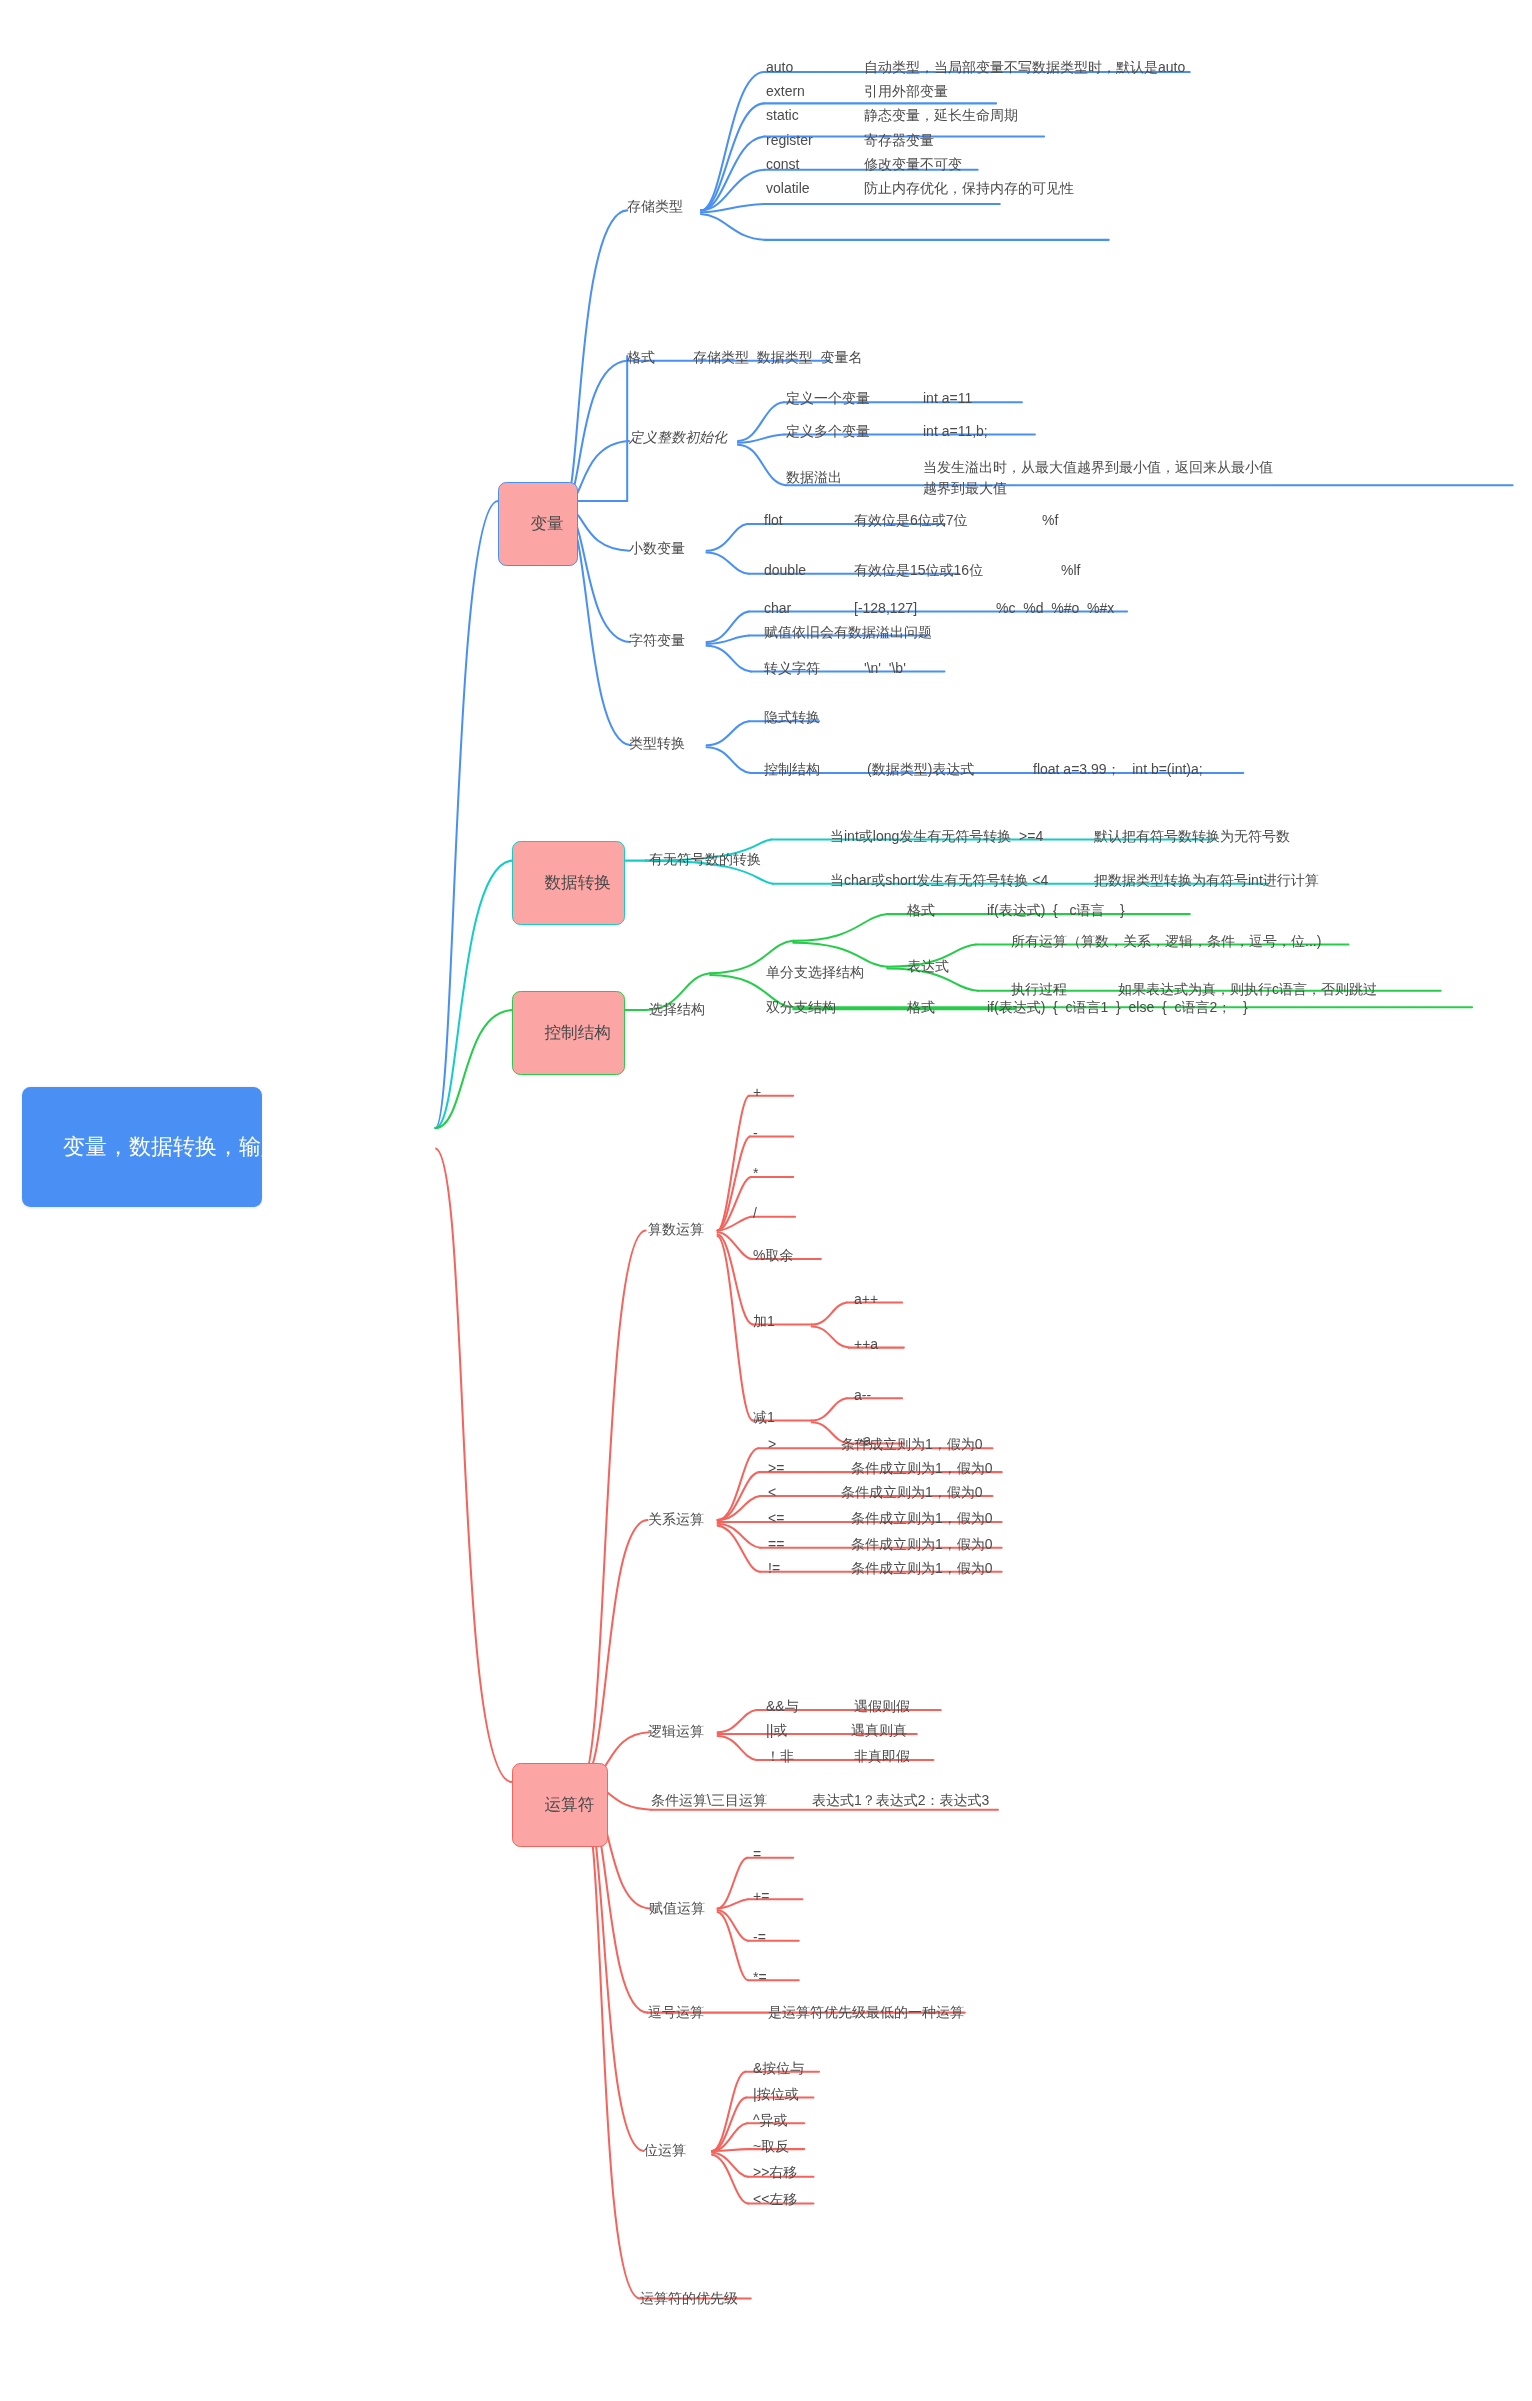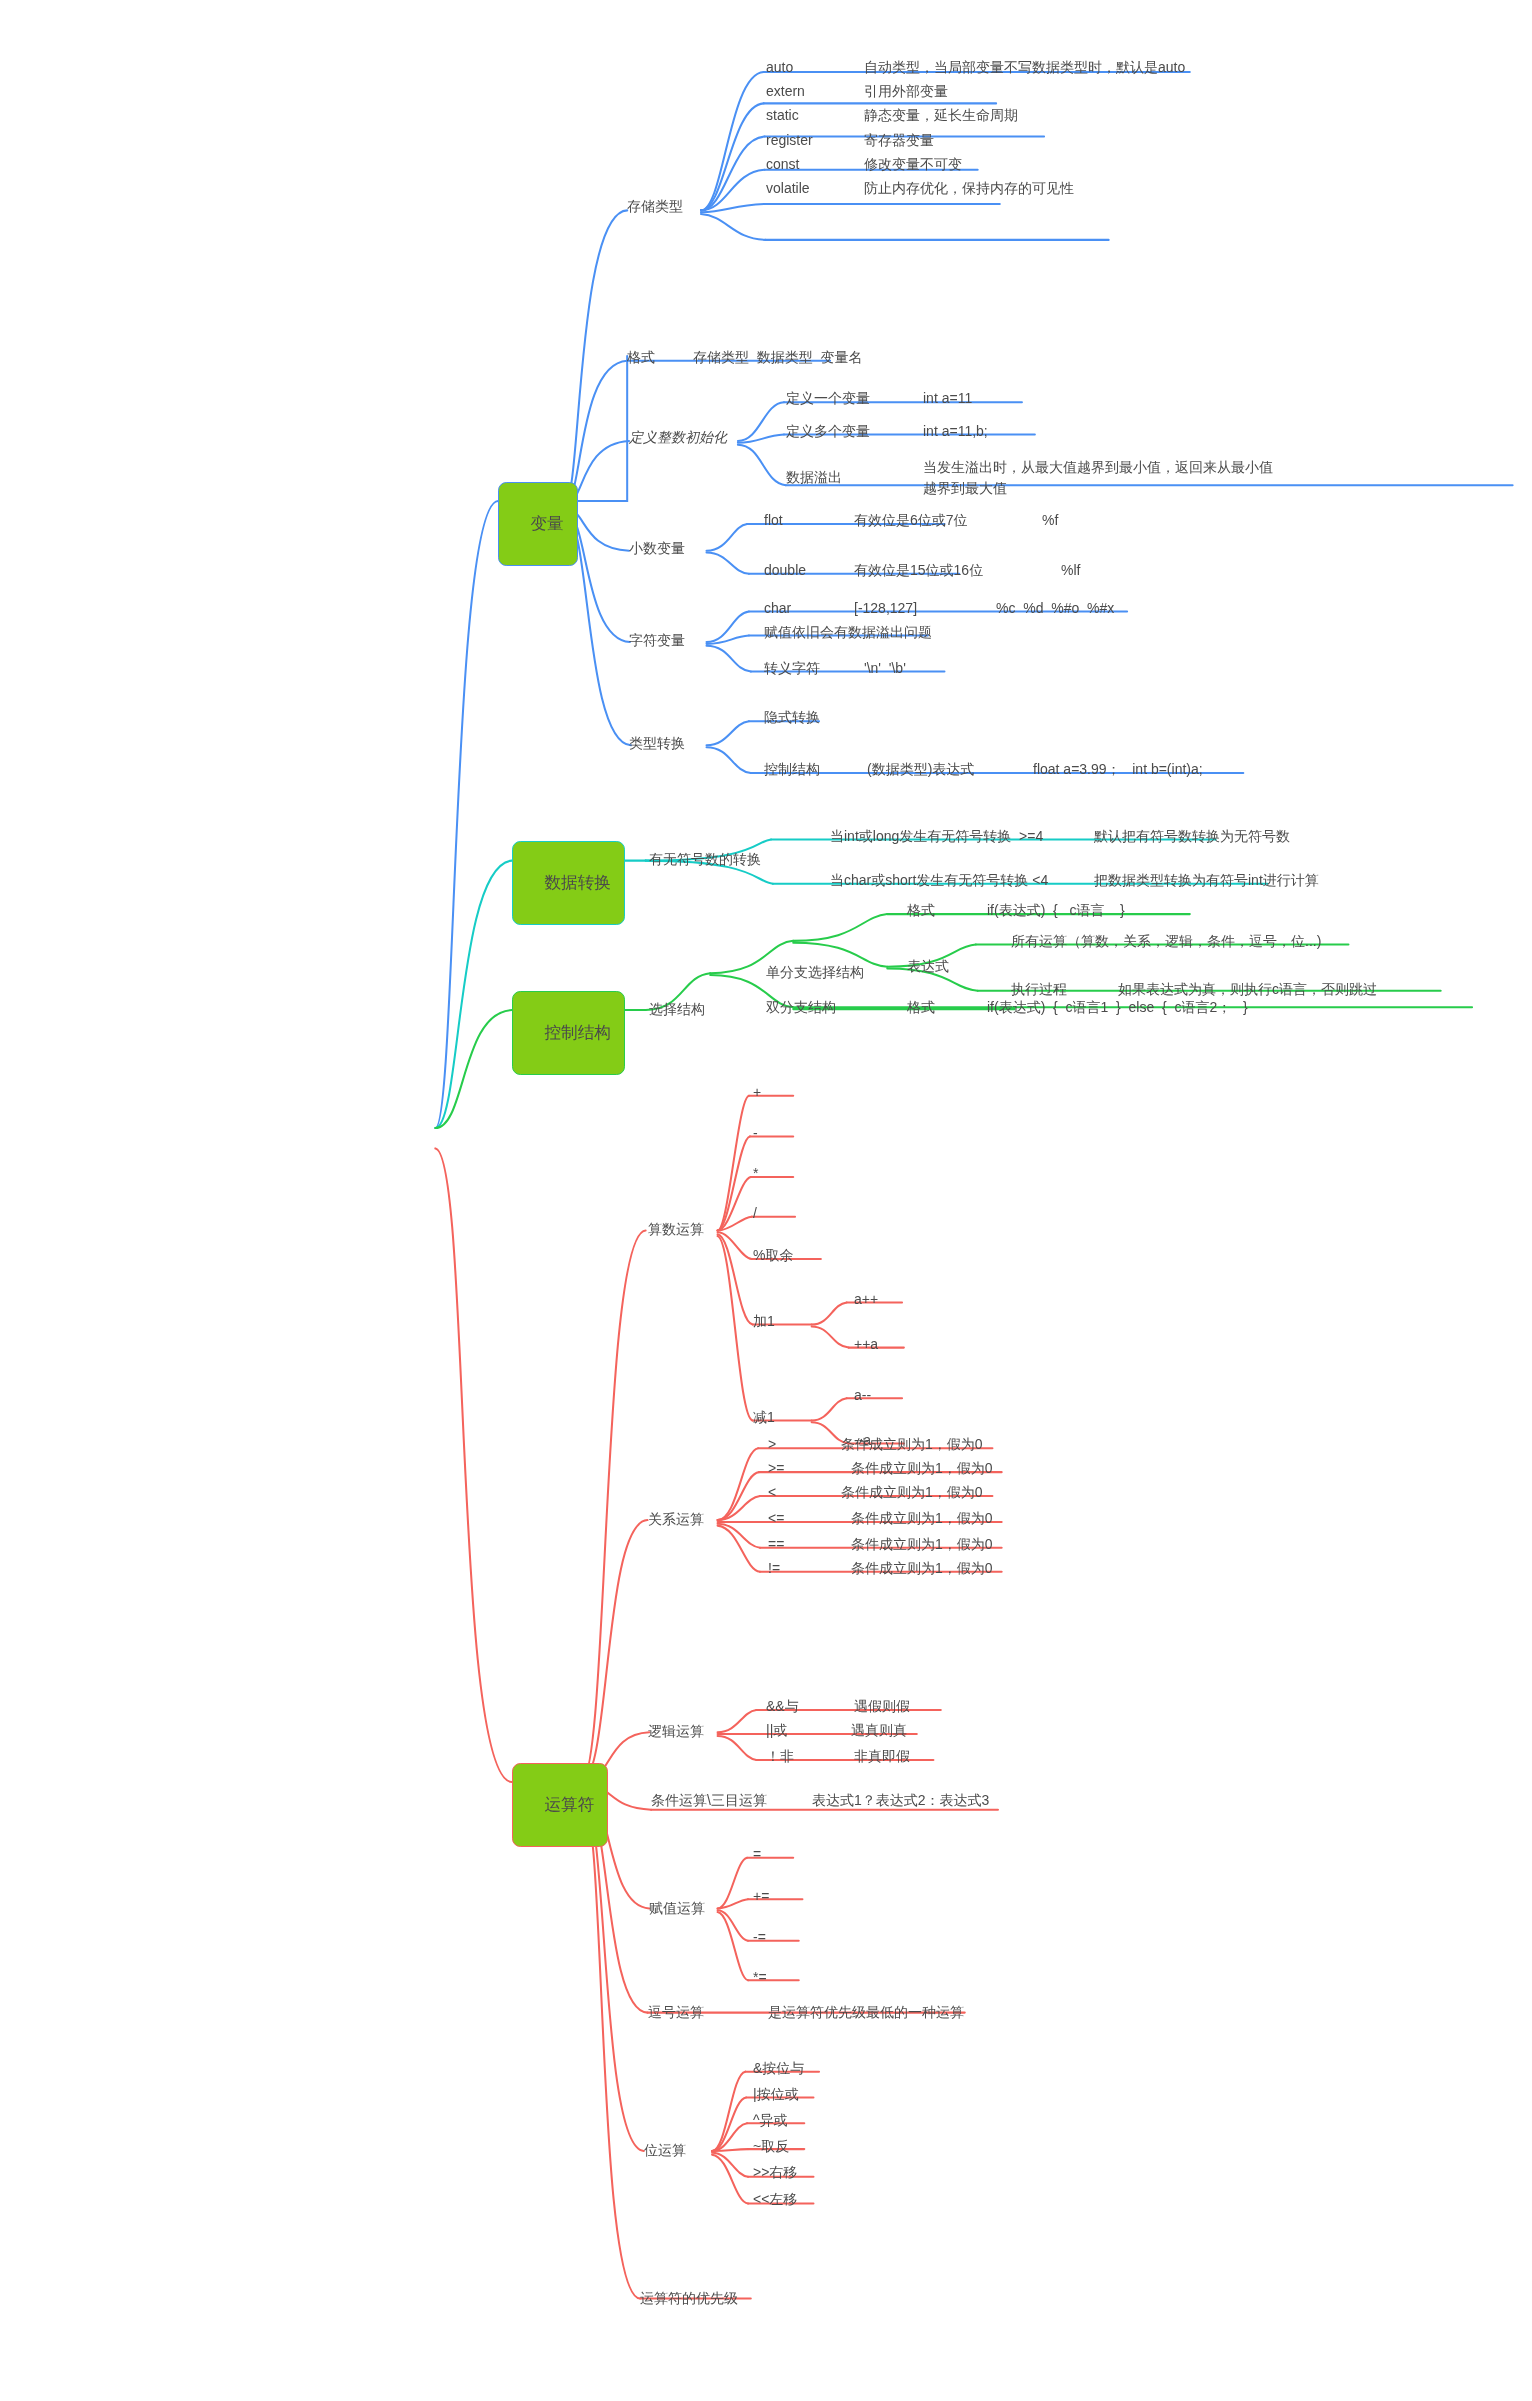--- a/index.html
+++ b/index.html
@@ -6,21 +6,21 @@
   body{font-family:"Liberation Sans","DejaVu Sans",sans-serif;}
   #canvas{position:relative;width:1532px;height:2401px;background:#fff;overflow:hidden;}
   #wires{position:absolute;left:0;top:0;width:1532px;height:2401px;pointer-events:none;}
   .node{position:absolute;white-space:pre;line-height:1.35;color:#4a4a4a;font-size:14px;}
   .root{
     background:#4a90f4;color:#fff;border-radius:8.3px;
     padding:12px 16.6px;font-size:22px;line-height:1.45;width:207px;
     box-shadow:0 0.9px 2.8px rgba(0,0,0,.10);
   }
   .boxed{
-    border:1.8px solid #4a90f4;border-radius:8.3px;background:#84cc16;
+    border:1.8px solid #4a90f4;border-radius:8.3px;background:#fca5a5;
     padding:7.4px 13px;font-size:16.6px;color:#4a4a4a;
   }
   .boxed.cyan{border-color:#16ccc6;}
   .boxed.green{border-color:#27cc4b;text-align:right;}
   .boxed.red{border-color:#f4635c;}
   .cell{position:absolute;white-space:pre;color:#4b4b4b;font-size:14px;}
 </style>
 </head>
 <body>
 
@@ -176,20 +176,23 @@
       <path d="M811,2330 L872,2330" stroke="#f4635c"></path>
       <path d="M772,2334 C791,2334 796,2358 811,2360" stroke="#f4635c"></path>
       <path d="M811,2360 L882,2360" stroke="#f4635c"></path>
       <path d="M772,2336 C791,2338 796,2387 811,2389" stroke="#f4635c"></path>
       <path d="M811,2389 L882,2389" stroke="#f4635c"></path>
 
       <path d="M694,2492 L814,2492" stroke="#f4635c"></path>
     </g>
   </svg>
 
+  <div class="node root" style="left:22px;top:1087px;">
+    <span>变量，数据转换，输入输出，控制结构，运算符</span>
+  </div>
 
   <div class="node boxed" style="left:498px;top:482px;">
     <span>变量</span>
   </div>
   <div class="node boxed cyan" style="left:512px;top:841px;">
     <span>数据转换</span>
   </div>
   <div class="node boxed green" style="left:512px;top:991px;">
     <span>控制结构</span>
   </div>

